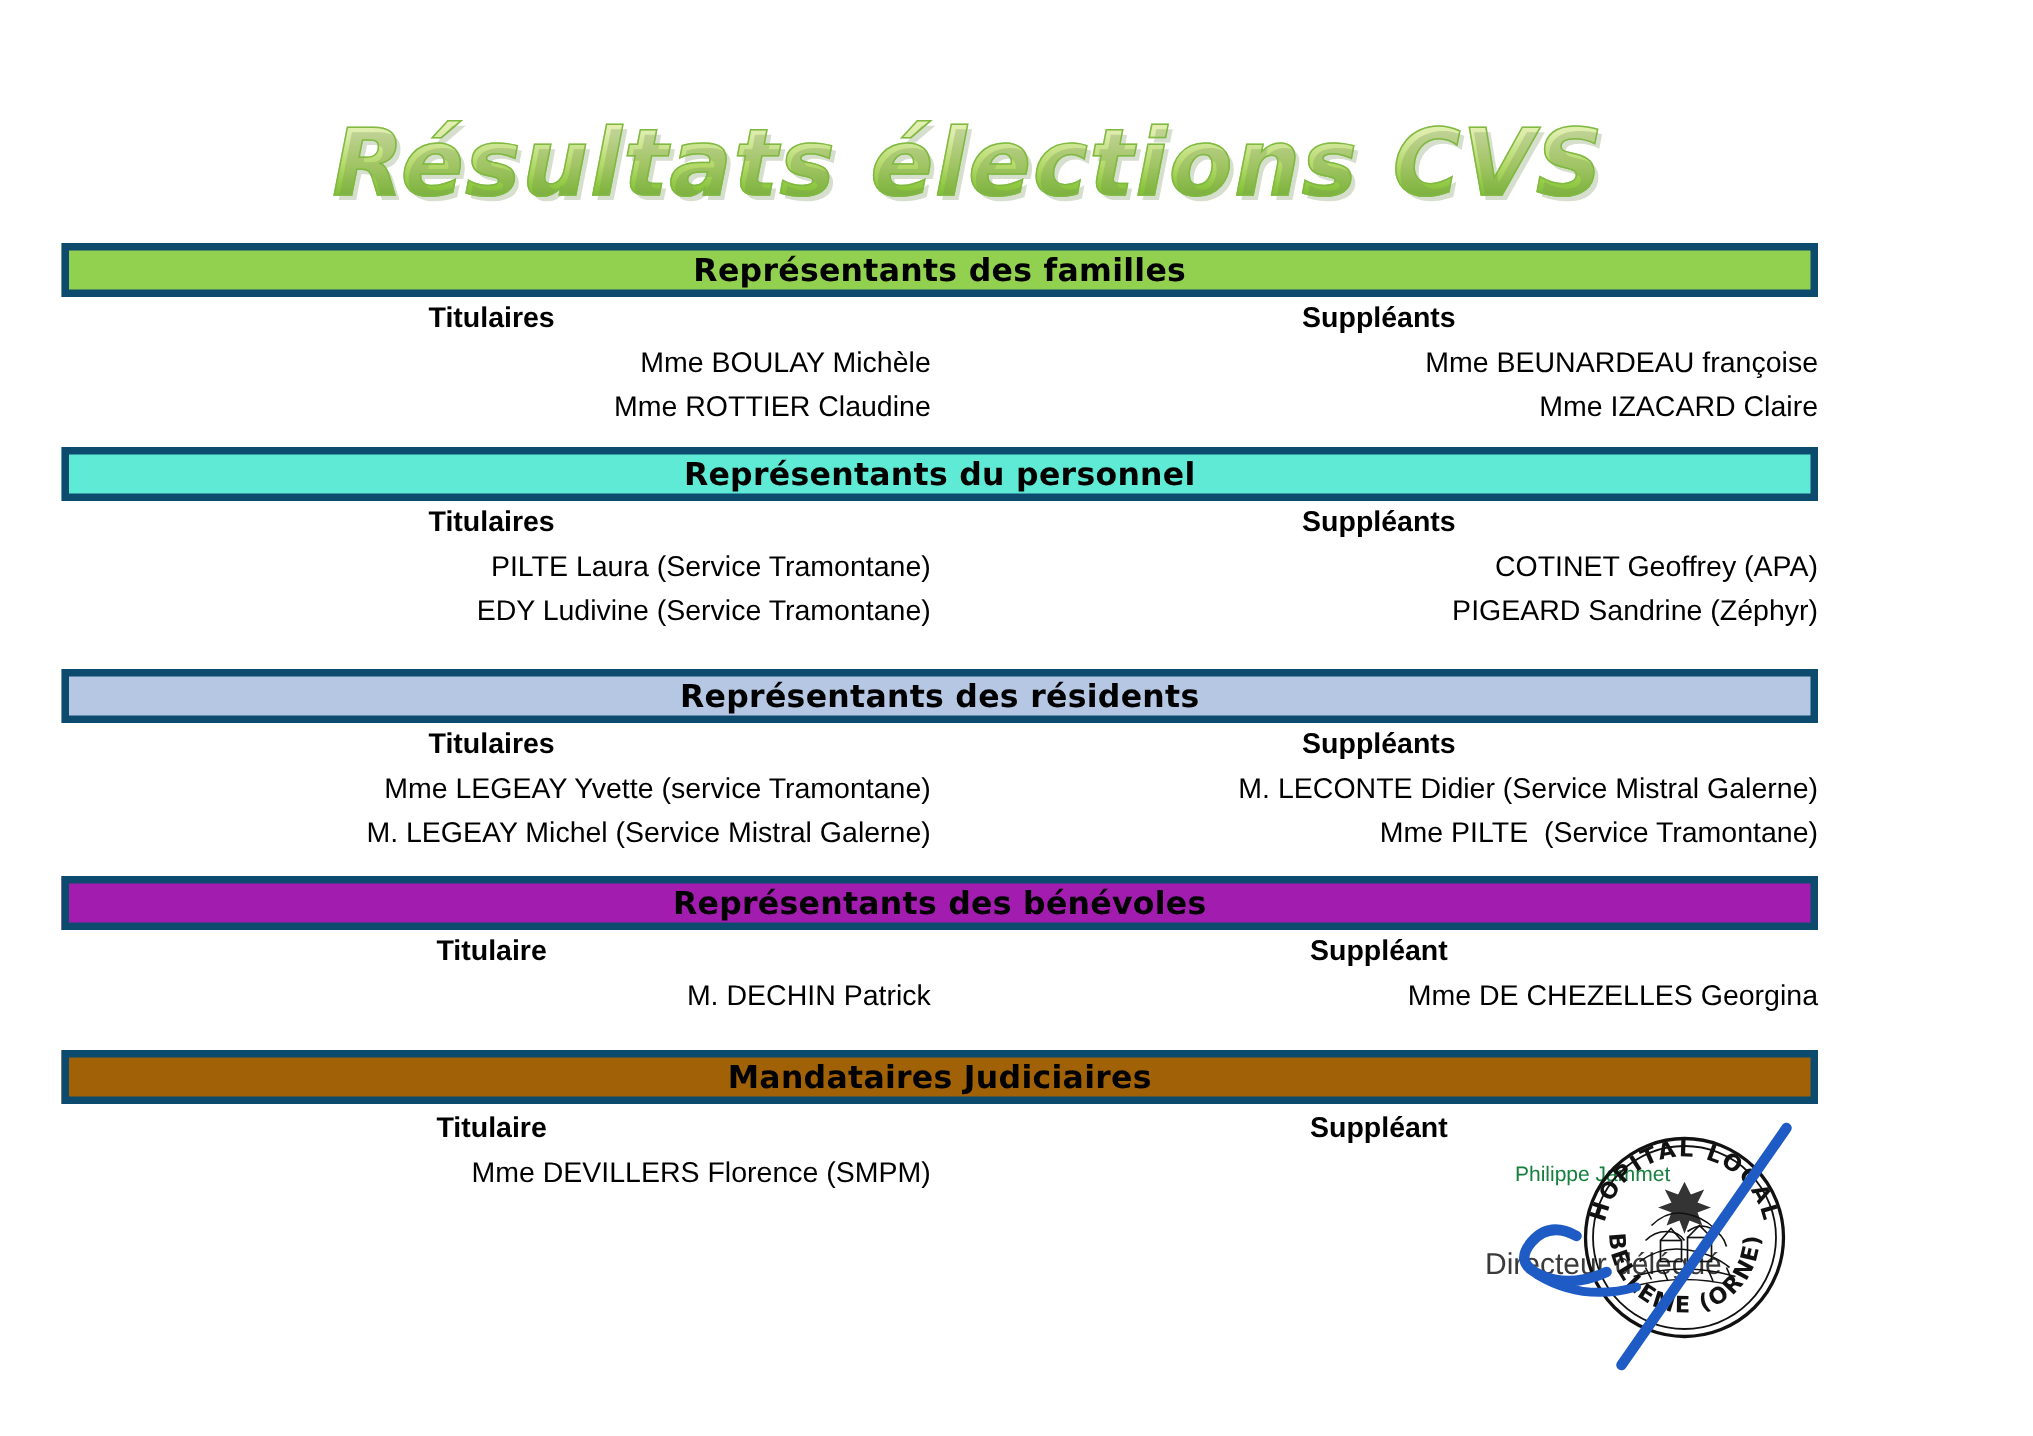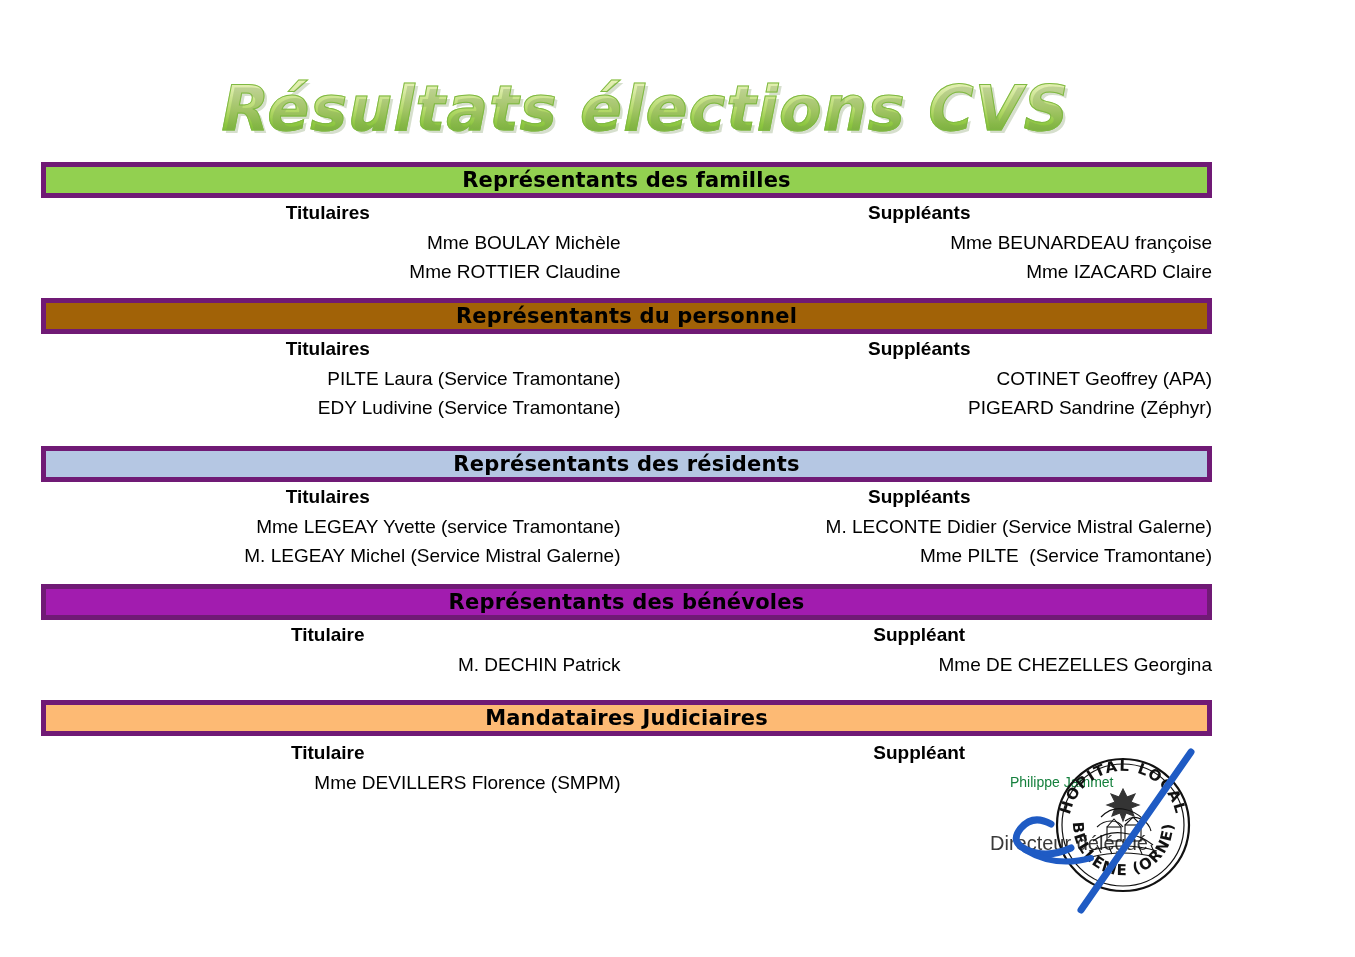--- a/index.html
+++ b/index.html
@@ -50,40 +50,40 @@
     padding: 0 6px;
     transform: translateX(-32px);
   }
 
   
   .bar {
     position: absolute;
     left: 41px;
     width: 1171px;
     height: 36px;
-    border: 5px solid #701a75;
+    border: 5px solid #0c4a6e;
     box-sizing: border-box;
     display: flex;
     align-items: center;
     justify-content: center;
   }
   .bar-label {
     font-family: "DejaVu Sans", sans-serif;
     font-size: 21px;
     font-weight: bold;
     letter-spacing: 0.2px;
     color: #000000;
     line-height: 1;
   }
 
   .bar-families   { top: 162px; background: #92d050; }
-  .bar-personnel  { top: 298px; background: #a16207; }
+  .bar-personnel  { top: 298px; background: #5eead4; }
   .bar-residents  { top: 446px; background: #b5c7e3; }
   .bar-benevoles  { top: 584px; background: #a21caf; }
-  .bar-mandat     { top: 700px; background: #fdba74; justify-content: center; }
+  .bar-mandat     { top: 700px; background: #a16207; justify-content: center; }
 
   
   .cols {
     position: absolute;
     left: 41px;
     width: 1171px;
     display: flex;
   }
   .col {
     width: 50%;

